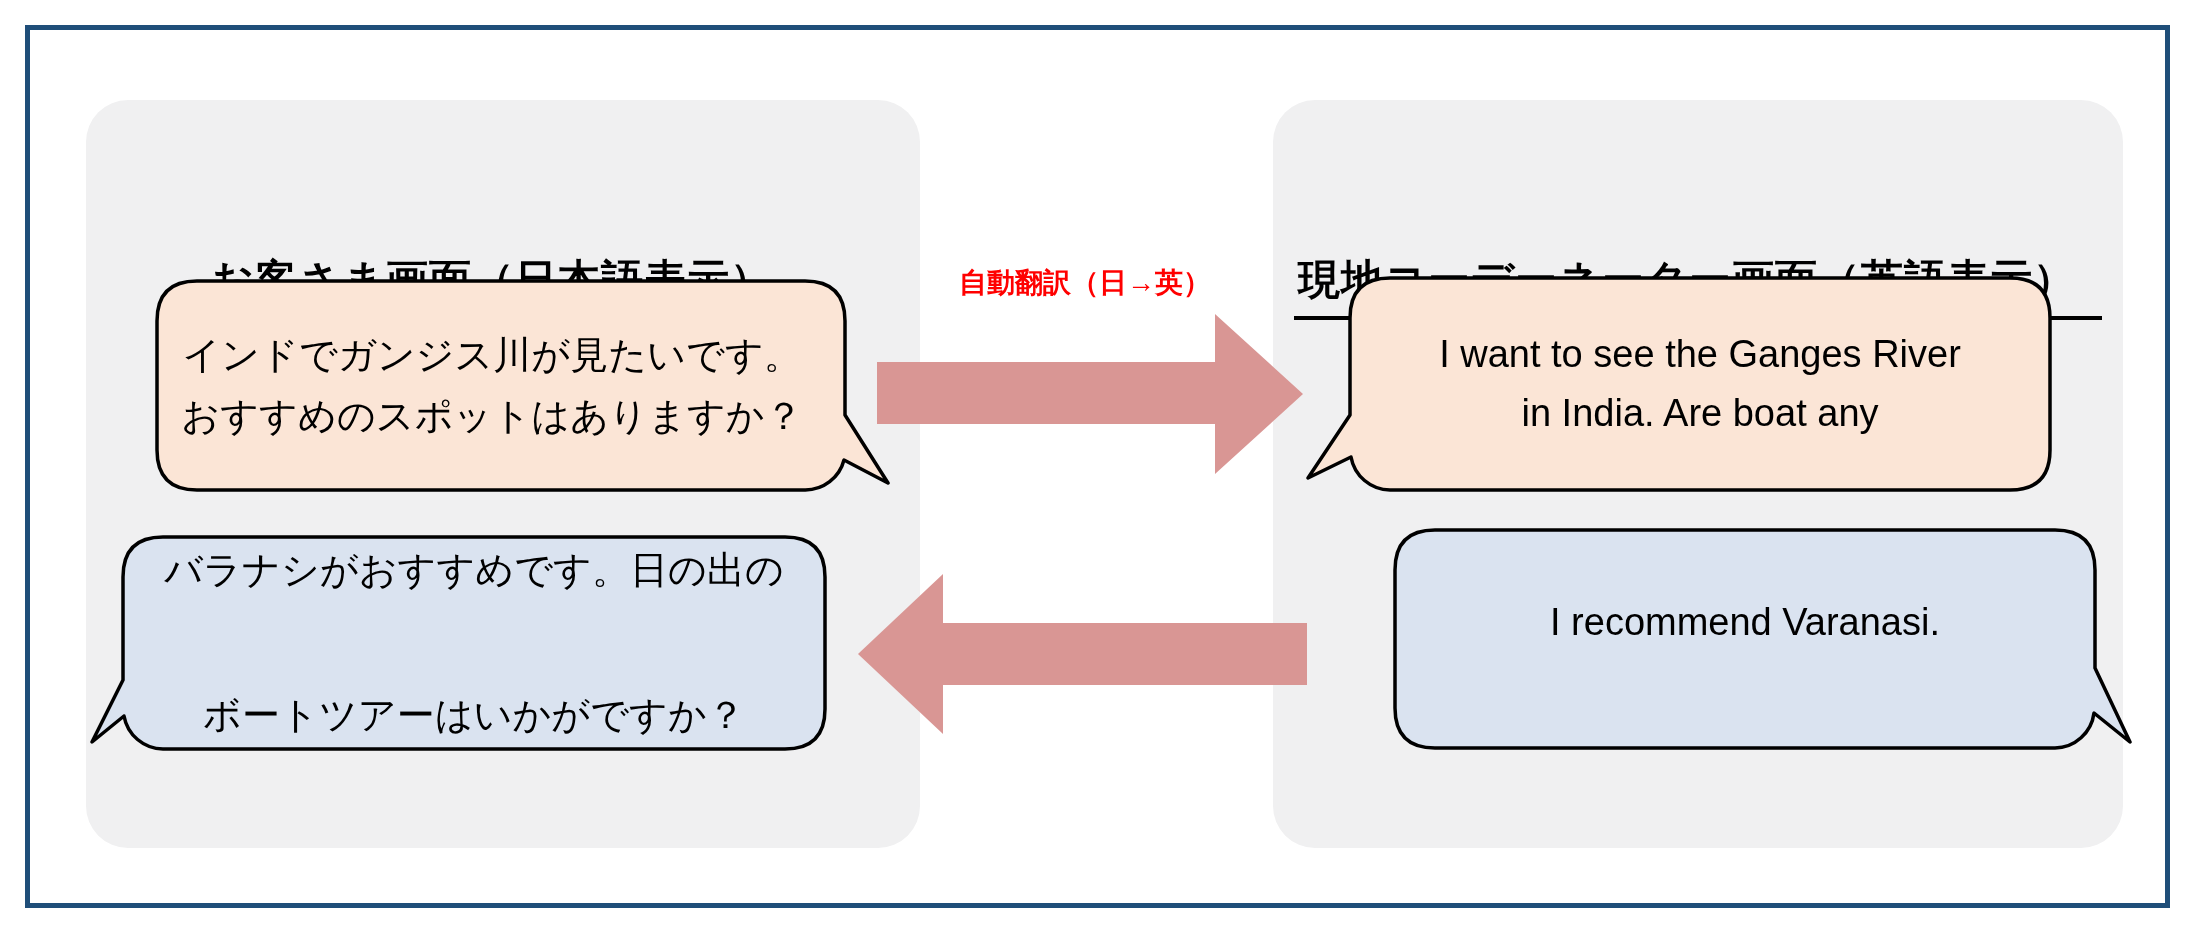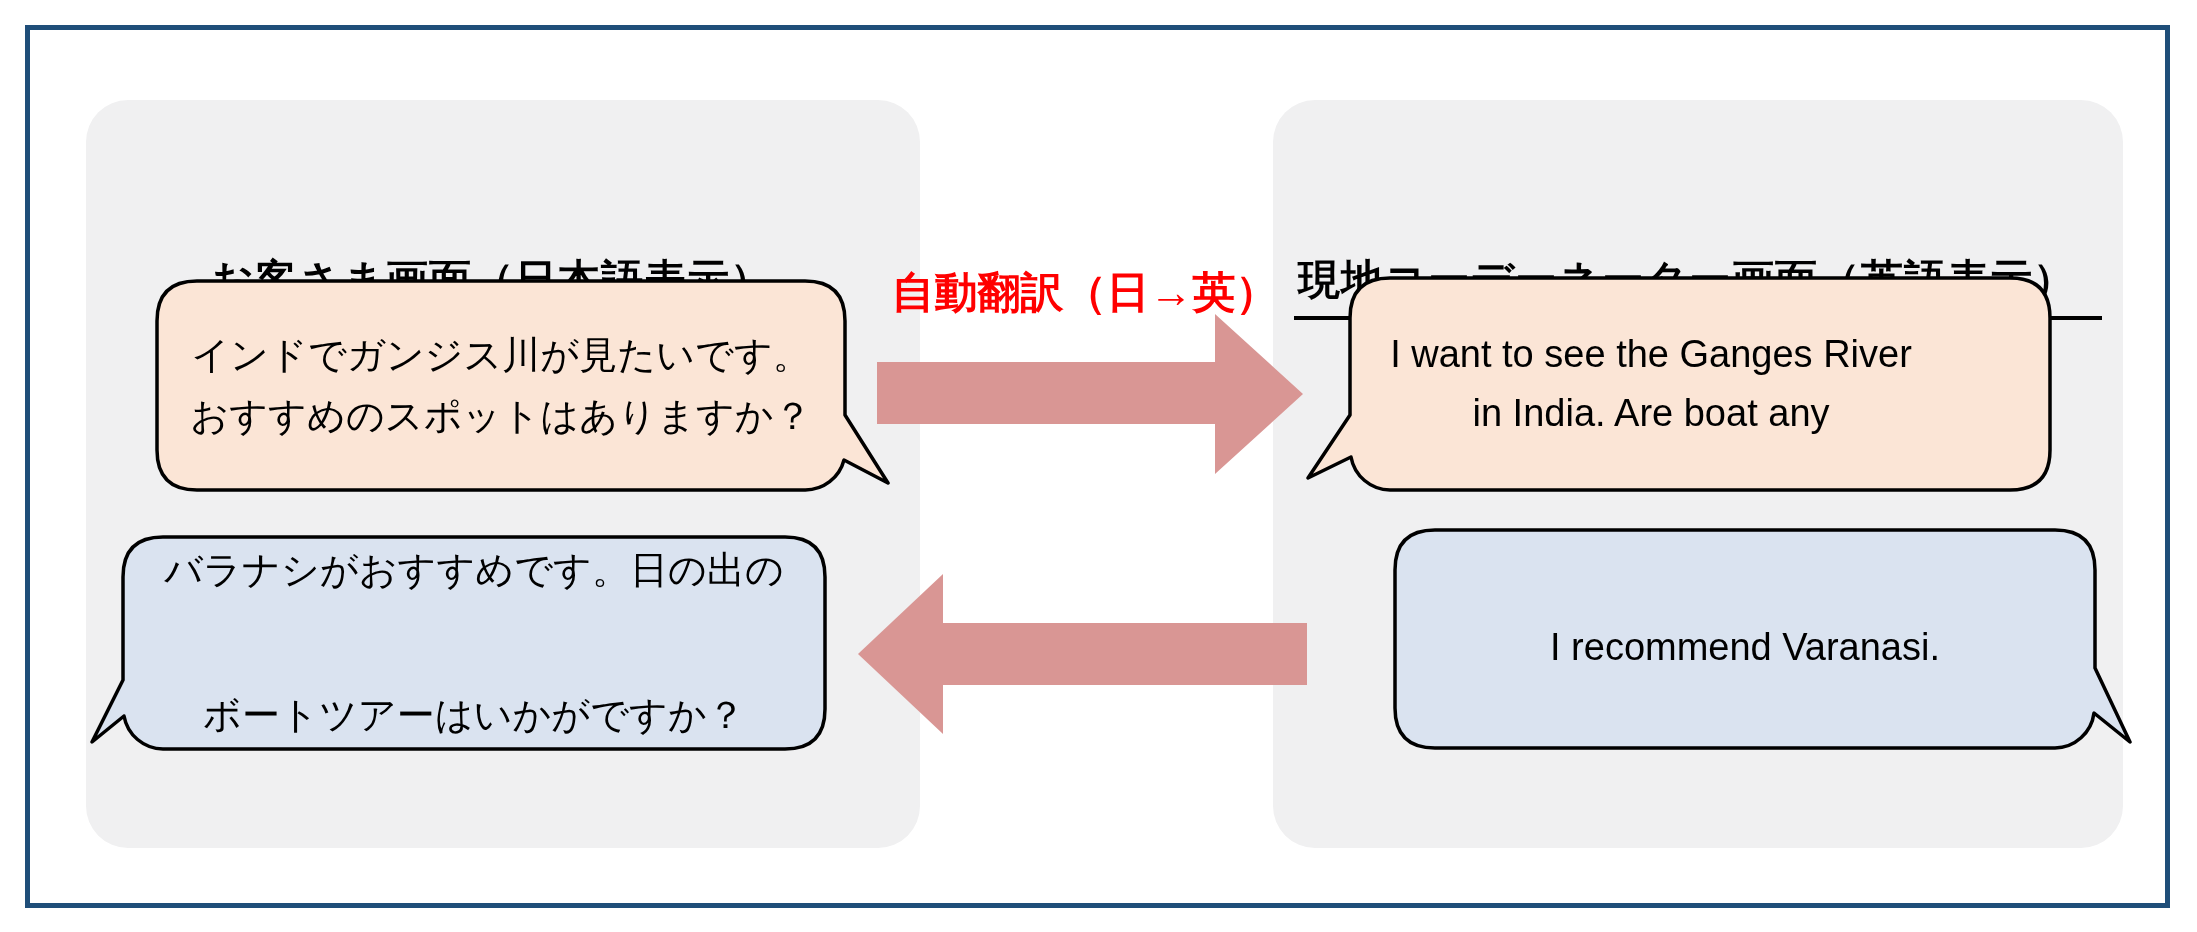--- a/index.html
+++ b/index.html
@@ -54,21 +54,21 @@
     color:#000000;
     font-size:38px;
     line-height:1.58;
   }
   .bubble-text div{white-space:nowrap;}
   .arrow-label{
     position:absolute;
     width:480px;
     text-align:center;
     color:#FF0000;
-    font-size:43px;
+    font-size:28px;
     font-weight:bold;
     white-space:nowrap;
   }
 </style>
 </head>
 <body>
 
 <div class="canvas">
 
   <div class="frame"></div>
@@ -93,35 +93,35 @@
 
     <path class="bubble-outline fill-peach" d="M 197 281 L 805 281 Q 845 281 845 321 L 845 415 L 888 483 L 844 460 A 40 40 0 0 1 805 490 L 197 490 Q 157 490 157 450 L 157 321 Q 157 281 197 281 Z"></path>
 
     <path class="bubble-outline fill-blue" d="M 163 537 L 785 537 Q 825 537 825 577 L 825 709 Q 825 749 785 749 L 163 749 A 40 40 0 0 1 124 716 L 92 742 L 123 680 L 123 577 Q 123 537 163 537 Z"></path>
 
     <path class="bubble-outline fill-peach" d="M 1390 278 L 2010 278 Q 2050 278 2050 318 L 2050 450 Q 2050 490 2010 490 L 1390 490 A 40 40 0 0 1 1351 457 L 1308 478 L 1350 415 L 1350 318 Q 1350 278 1390 278 Z"></path>
 
     <path class="bubble-outline fill-blue" d="M 1435 530 L 2055 530 Q 2095 530 2095 570 L 2095 668 L 2130 742 L 2094 713 A 40 40 0 0 1 2055 748 L 1435 748 Q 1395 748 1395 708 L 1395 570 Q 1395 530 1435 530 Z"></path>
   </svg>
 
-  <div class="bubble-text" style="left:167px;top:286px;width:668px;height:199px;">
+  <div class="bubble-text" style="left:158px;top:286px;width:668px;height:199px;">
     <div>インドでガンジス川が見たいです。</div>
     <div>おすすめのスポットはありますか？</div>
   </div>
 
   <div class="bubble-text" style="left:133px;top:540px;width:682px;height:205px;justify-content:space-between;">
     <div>バラナシがおすすめです。日の出の</div>
     <div>ボートツアーはいかがですか？</div>
   </div>
 
-  <div class="bubble-text" style="left:1311px;top:282px;width:680px;height:204px;line-height:1.55;">
+  <div class="bubble-text" style="left:1360px;top:282px;width:680px;height:204px;line-height:1.55;">
     <div>I want to see the Ganges River</div>
     <div>in India. Are boat any</div>
   </div>
 
-  <div class="bubble-text" style="left:1405px;top:542px;width:680px;height:210px;">
+  <div class="bubble-text" style="left:1405px;top:517px;width:680px;height:210px;">
     <div>I recommend Varanasi.</div>
   </div>
 
   <div class="arrow-label" style="left:845px;top:264px;">自動翻訳（日→英）</div>
 
 
 </div>
 
 </body></html>

